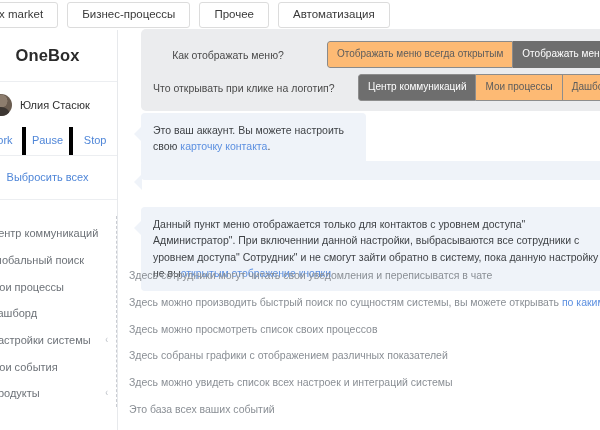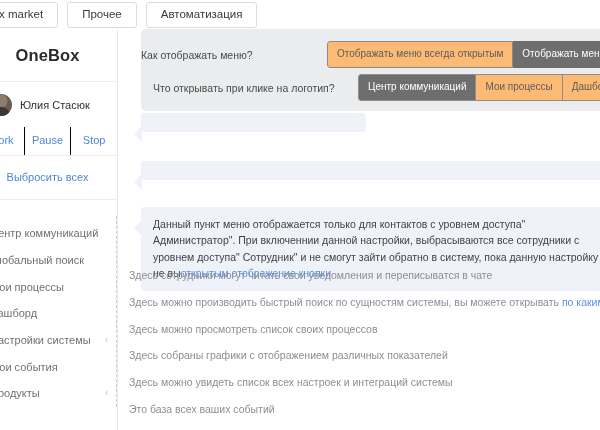--- a/index.html
+++ b/index.html
@@ -62,21 +62,21 @@
     width: 17px; height: 13px; border-radius: 50% 50% 0 0;
     background: #3c3632;
   }
   .user-name { font-size: 11px; font-weight: normal; color: #2f2f2f; white-space: nowrap; }
   .btn-row { display: flex; }
   .sbtn {
     flex: 1; text-align: center;
     font-size: 11px; color: #4f86d8;
     padding: 7px 2px 9px 2px;
     background: #fff;
-    border-left: 1px solid #000000;
+    border-left: 4px solid #000000;
     white-space: nowrap;
   }
   .sbtn:first-child { border-left: none; }
   .kick-block { padding: 11px 0 12px 0; border-bottom: 1px solid #eceef1; }
   .kick {
     text-align: center; font-size: 11px; color: #4f86d8;
     padding: 4px 0;
   }
   .menu {
     margin: 16px 0 0 0;
@@ -102,21 +102,21 @@
     width: 480px; height: 82px;
     background: #ebecee;
     border-radius: 5px;
   }
   .setting-row {
     position: absolute; display: flex; align-items: center;
   }
   .setting-row.r1 { left: 0; top: 12px; }
   .setting-row.r2 { left: 12px; top: 45px; gap: 19px; }
   .set-label {
-    width: 186px; text-align: left; padding-right: 12px;
+    width: 186px; text-align: center; padding-right: 12px;
     font-size: 10.5px; color: #4a4a4a; white-space: nowrap;
   }
   .toggle-group { display: flex; border-radius: 3px; overflow: hidden; }
   .tg-opt {
     font-size: 10px; line-height: 1;
     padding: 7px 9px 8px 9px;
     white-space: nowrap;
     background: #fdba74; color: #5d5d5d;
     border: 1px solid #8a8a8a;
     border-left-width: 0;
@@ -159,20 +159,21 @@
   }
   .desc-row a { color: #5b8fe0; text-decoration: none; }
 </style>
 </head>
 <body>
 
 <div id="root">
 
   <div class="tabbar" id="tabbar">
       <div class="tab">Box market</div>
+      <div class="tab">Бизнес-процессы</div>
       <div class="tab">Прочее</div>
       <div class="tab">Автоматизация</div>
     </div>
 
   <div class="sidebar">
     <div class="brand">OneBox</div>
 
     <div class="user-block">
       <div class="user-row">
         <div class="avatar"></div>
@@ -229,20 +230,21 @@
         <div class="toggle-group group2">
           <div class="tg-opt on">Центр коммуникаций</div>
           <div class="tg-opt">Мои процессы</div>
           <div class="tg-opt">Дашборд</div>
         </div>
       </div>
     </div>
 
   <div class="callout c1">
     <div class="arrow"></div>
+    <span id="co0"><span>Это ваш аккаунт. Вы можете настроить свою </span><a href="#">карточку контакта</a><span>.</span></span>
   </div>
   <div class="callout c2">
     <div class="arrow"></div>
   </div>
   <div class="callout c3">
     <div class="arrow"></div>
     <span id="co2"><span>Данный пункт меню отображается только для контактов с уровнем доступа" Администратор". При включеннии данной настройки, выбрасываются все сотрудники с уровнем доступа" Сотрудник" и не смогут зайти обратно в систему, пока данную настройку не вы</span><a href="#">открытым отображение кнопки</a></span>
   </div>
 
   <div class="desc-list" id="descList">

